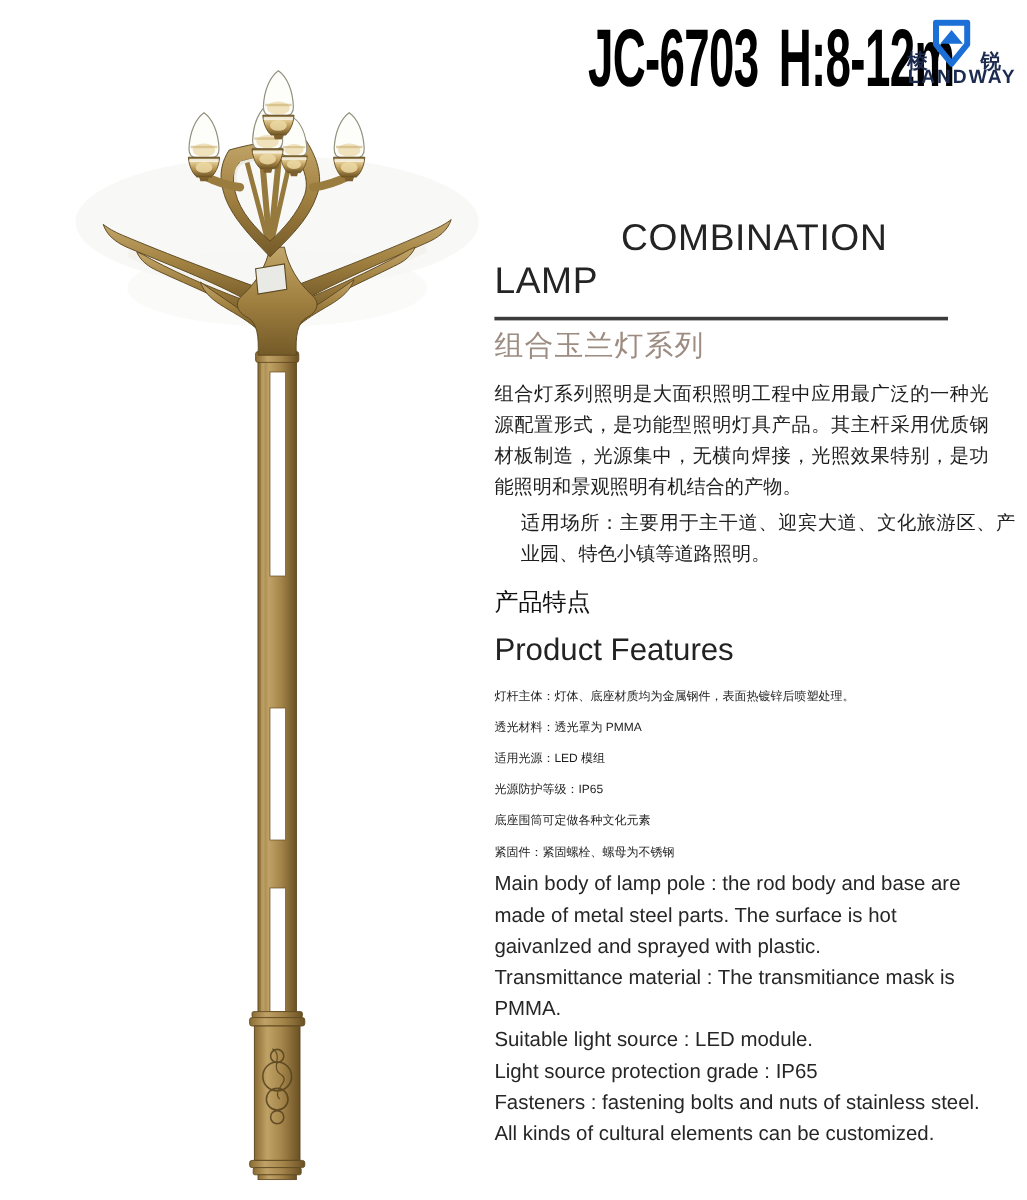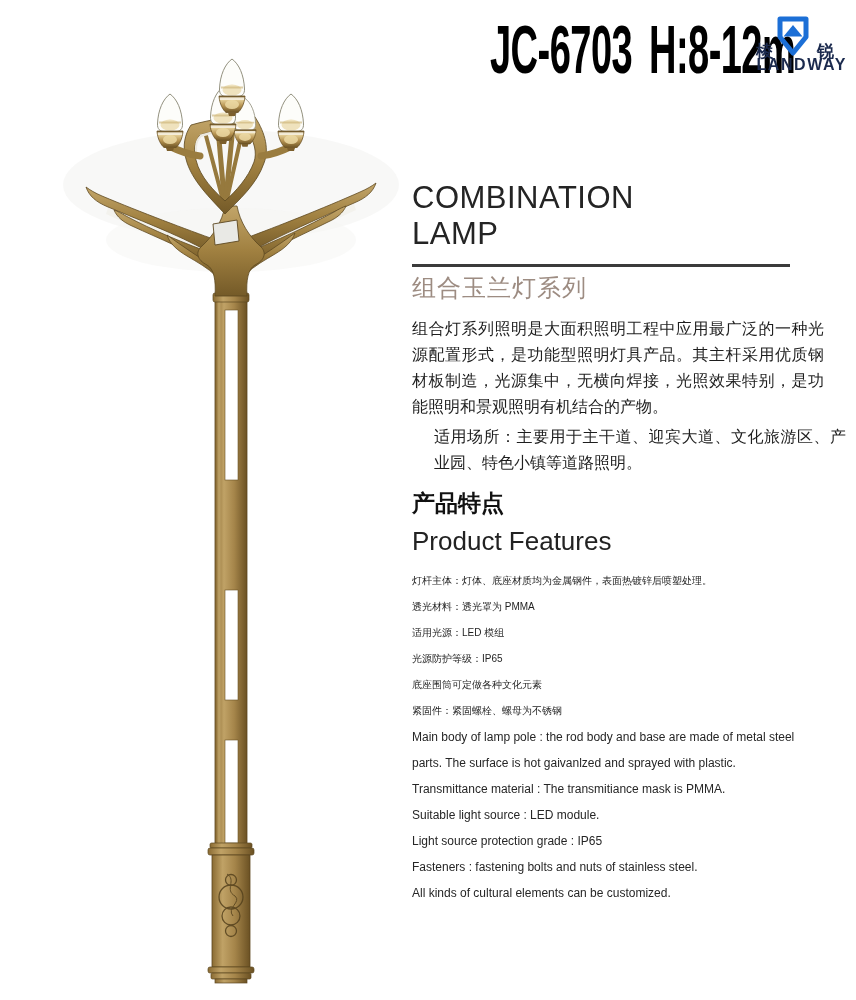--- a/index.html
+++ b/index.html
@@ -19,33 +19,33 @@
   .logo-char{position:absolute;top:24px;font-size:17px;font-weight:bold;color:#1b2a4e;}
   .logo-char.left{left:11px;}
   .logo-char.right{right:13px;}
   .logo-wordmark{
     position:absolute;left:0;top:40px;width:102px;text-align:right;
     font-size:16px;font-weight:bold;color:#1b2a4e;letter-spacing:1.6px;
   }
   
   .col{position:absolute;left:412px;width:433px;}
   .title-en{font-size:31px;letter-spacing:0.5px;color:#242424;font-weight:400;}
-  #title-l1{top:180px;}
+  #title-l1{top:180px;text-align:center;}
   #title-l2{top:216px;}
   .divider{position:absolute;left:412px;top:264px;width:378px;height:3px;background:#3b3b3b;}
   #series{top:272px;font-size:24px;color:#9d8c82;letter-spacing:1px;}
   .body-zh{font-size:16px;line-height:26px;color:#1e1e1e;text-align:justify;}
   #intro{top:316px;width:412px;}
   #application{top:424px;width:412px;margin-left:22px;}
-  #feat-head-zh{top:488px;font-size:23px;font-weight:700;color:#111;}
+  #feat-head-zh{top:488px;font-size:20px;font-weight:400;color:#111;}
   #feat-head-en{top:526px;font-size:26px;font-weight:400;color:#222;}
   #features{top:568px;width:412px;}
   .feat-line{font-size:10px;line-height:26px;color:#1e1e1e;}
   .feat-line.hang{padding-left:80px;text-indent:-80px;}
-  .feat-line-en{font-size:12px;line-height:26px;color:#262626;}
+  .feat-line-en{font-size:17px;line-height:26px;color:#262626;}
   
   #lamp{position:absolute;left:28px;top:50px;width:380px;height:945px;}
 </style>
 </head>
 <body>
 
 <div id="page">
 
   <div class="model-title">
     <span>JC-6703</span>

